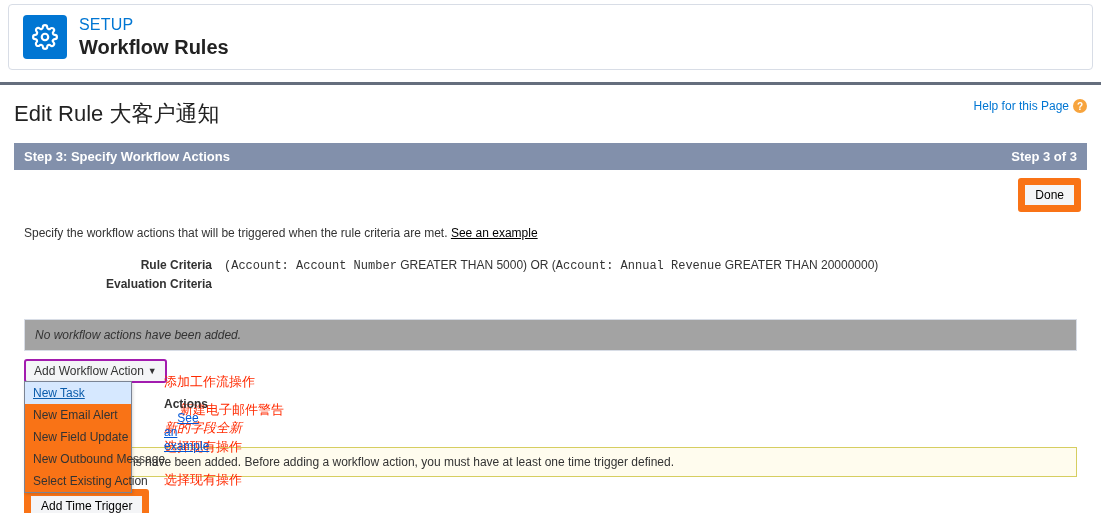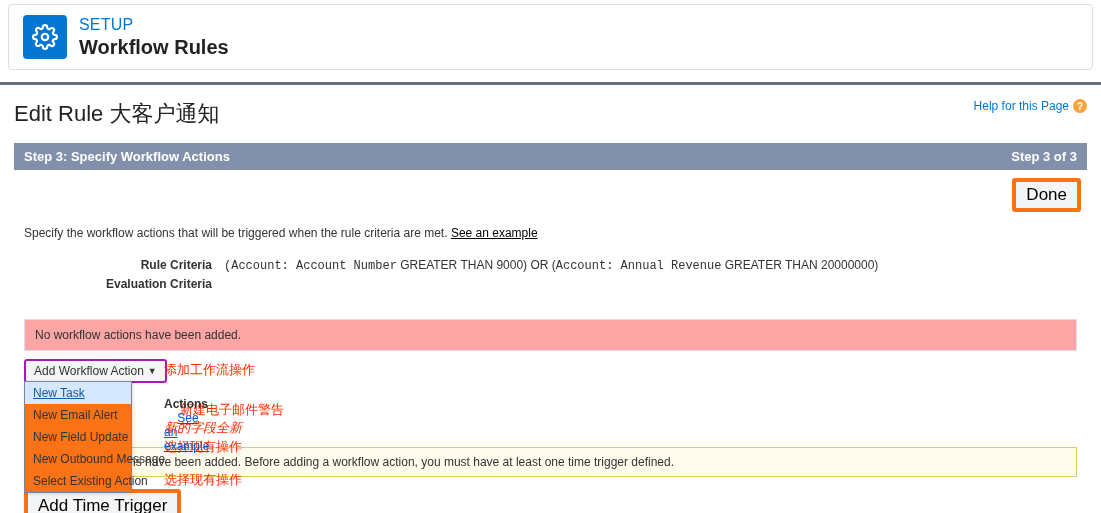--- a/index.html
+++ b/index.html
@@ -42,22 +42,22 @@
   .step-bar {
     background: #8290ab;
     color: #fff;
     display: flex; justify-content: space-between;
     padding: 6px 10px;
     font-size: 13px; font-weight: 700;
   }
   
   .done-row { text-align: right; padding: 8px 6px; }
   .btn {
-    background: #f4f5f7; border: 4px solid #f97316; border-radius: 3px;
-    padding: 3px 10px; font-size: 17px; cursor: pointer;
+    background: #f4f5f7; border: 7px solid #f97316; border-radius: 3px;
+    padding: 3px 10px; font-size: 12px; cursor: pointer;
   }
   
   .instruction { padding: 6px 10px 14px 10px; color: #333; }
   .inline-link { color: #000; text-decoration: underline; cursor: pointer; }
   .blue-link { color: #0056d6; text-decoration: underline; cursor: pointer; }
   
   .criteria-block { padding: 4px 10px 14px 10px; }
   .criteria-row { display: flex; margin-bottom: 4px; }
   .criteria-label { width: 200px; text-align: right; padding-right: 12px; font-weight: 700; color: #333; }
   .criteria-value { flex: 1; color: #333; }
@@ -71,21 +71,22 @@
     font-weight: 700;
     font-size: 12px;
     color: #333;
   }
   
   .empty-box {
     margin: 10px 10px 8px 10px;
     border: 1px solid #d8dde6;
     padding: 8px 10px;
     color: #333;
-    background: #fca5a5;
+    background: #a3a3a3;
+    font-style: italic;
   }
   
   .dropdown-wrap { position: relative; margin: 0 10px 8px 10px; display: inline-block; }
   .dd-trigger {
     border: 2px solid #a21caf; background: #f4f5f7; border-radius: 3px;
     padding: 3px 8px; font-size: 12px; cursor: pointer; display: inline-flex; align-items: center; gap: 4px;
   }
   .dd-caret { font-size: 9px; }
   
   .dd-menu {
@@ -150,37 +151,37 @@
 
   <div class="instruction">
     <span>Specify the workflow actions that will be triggered when the rule criteria are met. </span>
     <span class="inline-link">See an example</span>
   </div>
 
   <div class="criteria-block">
     <div class="criteria-row">
       <div class="criteria-label">Rule Criteria</div>
       <div class="criteria-value">
-        <span class="mono">(Account: Account Number</span><span> GREATER THAN 9000) OR (</span><span class="mono">Account: Annual Revenue</span><span> GREATER THAN 20000000)</span>
+        <span class="mono">(Account: Account Number</span><span> GREATER THAN 5000) OR (</span><span class="mono">Account: Annual Revenue</span><span> GREATER THAN 20000000)</span>
       </div>
     </div>
     <div class="criteria-row">
       <div class="criteria-label">Evaluation Criteria</div>
     </div>
   </div>
 
 
   <div class="empty-box">No workflow actions have been added.</div>
 
   <div class="dropdown-wrap">
     <div class="dd-trigger">
       <span>Add Workflow Action</span>
       <span class="dd-caret">▼</span>
     </div>
-    <span class="red-ann" style="left:140px; top:2px;">添加工作流操作</span>
+    <span class="red-ann" style="left:140px; top:14px;">添加工作流操作</span>
 
     <div class="dd-menu">
       <div class="dd-item selected">New Task</div>
       <div class="dd-item">New Email Alert</div>
       <div class="dd-item">New Field Update</div>
       <div class="dd-item">New Outbound Message</div>
       <div class="dd-item">Select Existing Action</div>
     </div>
     <span class="red-ann" style="left:156px; top:42px;">新建电子邮件警告</span>
     <span class="red-ann" style="left:140px; top:60px;font-style:italic;">新的字段全新</span>

